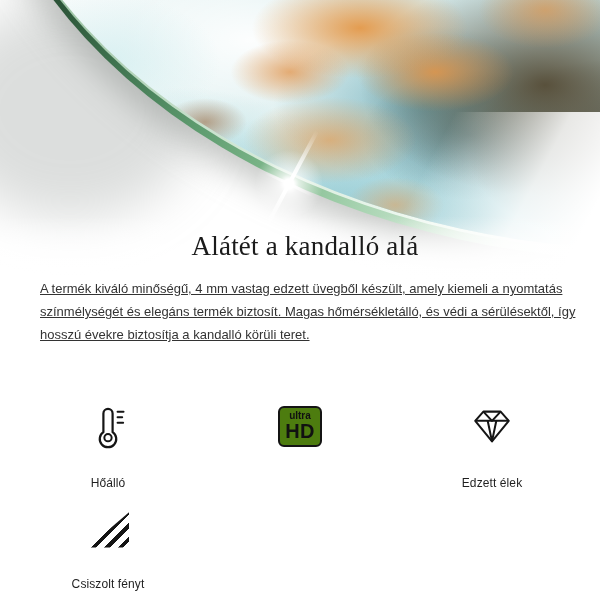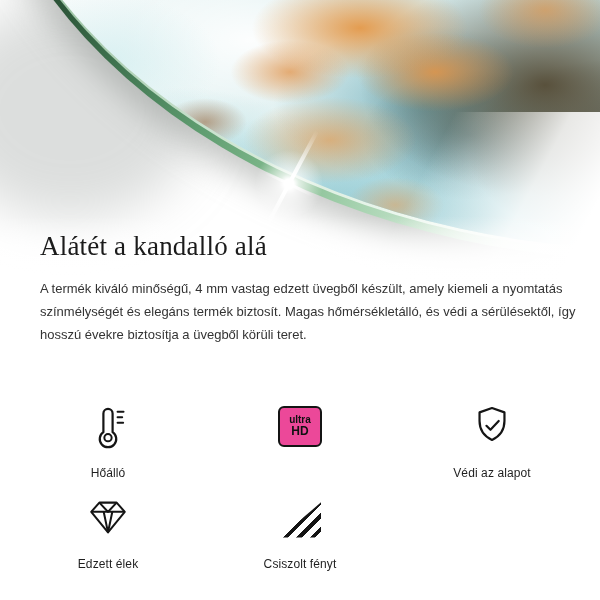--- a/index.html
+++ b/index.html
@@ -71,44 +71,44 @@
   }
   .sparkle::before{width:120px;height:4px;transform:translate(-50%,-50%) rotate(-62deg);}
   .sparkle::after{width:54px;height:3px;transform:translate(-50%,-50%) rotate(26deg);opacity:.8;}
 
   
   .content{position:absolute;left:40px;right:30px;top:230px;z-index:5;}
   h1{
     margin:0;font-family:"Liberation Serif", serif;font-weight:400;
     font-size:27px;line-height:33px;color:#1b1b1b;letter-spacing:0.2px;
   }
-  h1 .line{display:block;}
+  h1 .line{display:block;text-align:center;}
   .desc{margin:14px 0 0 0;font-size:13px;line-height:23px;color:#333333;}
-  .desc span{display:block;white-space:nowrap;}
+  .desc span{display:block;white-space:nowrap;text-decoration:underline;}
 
   
   .features{
     position:absolute;left:12px;right:12px;top:402px;z-index:5;
     display:grid;grid-template-columns:1fr 1fr 1fr;row-gap:13px;
   }
   .feature{display:flex;flex-direction:column;align-items:center;}
   .icon-wrap{height:48px;display:flex;align-items:center;justify-content:center;color:#151515;}
-  .feature-label{margin-top:16px;font-size:12px;color:#1f1f1f;letter-spacing:0.1px;}
+  .feature-label{margin-top:26px;font-size:12px;color:#1f1f1f;letter-spacing:0.1px;}
 
   svg.ic{width:46px;height:46px;display:block;}
   svg.ic .st{fill:none;stroke:#151515;stroke-width:2.3;stroke-linejoin:round;}
   svg.ic .rd{stroke-linecap:round;}
 
   .uhd-box{
     width:40px;height:37px;border:2.6px solid #141414;border-radius:6px;
     display:flex;flex-direction:column;align-items:center;justify-content:center;
-    color:#111111;background:#ec4899;
+    color:#111111;background:#4d7c0f;
   }
   .uhd-top{font-size:10px;font-weight:700;line-height:1.05;}
-  .uhd-bottom{font-size:12px;font-weight:800;line-height:1;letter-spacing:0.2px;}
+  .uhd-bottom{font-size:20px;font-weight:800;line-height:1;letter-spacing:0.2px;}
 
   .stripes{
     width:42px;height:37px;margin-top:4px;
     clip-path:polygon(2% 100%, 100% 5%, 100% 100%);
     background:repeating-linear-gradient(135deg,#141414 0 4px, rgba(0,0,0,0) 4px 9.5px);
   }
 </style>
 </head>
 <body>
 
@@ -123,21 +123,21 @@
   <div class="sparkle"></div>
 </div>
 
 <div class="content">
   <h1>
     <span class="line">Alátét a kandalló alá</span>
   </h1>
   <p class="desc">
     <span>A termék kiváló minőségű, 4 mm vastag edzett üvegből készült, amely kiemeli a nyomtatás</span>
     <span>színmélységét és elegáns termék biztosít. Magas hőmérsékletálló, és védi a sérülésektől, így</span>
-    <span>hosszú évekre biztosítja a üvegből körüli teret.</span>
+    <span>hosszú évekre biztosítja a kandalló körüli teret.</span>
   </p>
 </div>
 
 <div class="features">
 
   <div class="feature">
     <span class="icon-wrap">
       <svg class="ic" viewBox="0 0 48 48" aria-hidden="true">
         <path class="st" d="M19.2 30.4 V11 a4.8 4.8 0 0 1 9.6 0 v19.4 a8.6 8.6 0 1 1 -9.6 0 Z"></path>
         <circle class="st" cx="24" cy="36.2" r="3.8" style="stroke-width:2.1"></circle>
@@ -149,29 +149,20 @@
 
   <div class="feature">
     <span class="icon-wrap">
       <span class="uhd-box">
         <span class="uhd-top">ultra</span>
         <span class="uhd-bottom">HD</span>
       </span>
     </span>
   </div>
 
-  <div class="feature">
-    <span class="icon-wrap">
-      <svg class="ic" viewBox="0 0 48 48" aria-hidden="true">
-        <path class="st" d="M24 5.2 L37 9.8 v9 c0 9.7 -5.7 16.3 -13 19.8 c-7.3 -3.5 -13 -10.1 -13 -19.8 v-9 Z"></path>
-        <path class="st rd" d="M18.2 23.8 l4.2 4.2 L31 18.8"></path>
-      </svg>
-    </span>
-    <span class="feature-label">Védi az alapot</span>
-  </div>
 
   <div class="feature">
     <span class="icon-wrap">
       <svg class="ic" viewBox="0 0 48 48" aria-hidden="true">
         <path class="st" style="stroke-width:2.1" d="M15 9 h18 l8.5 9.6 L24 40 L6.5 18.6 Z"></path>
         <path class="st" style="stroke-width:2.1" d="M6.5 18.6 H41.5"></path>
         <path class="st" style="stroke-width:2.1" d="M15 9 L24 18.6 L33 9"></path>
         <path class="st" style="stroke-width:2.1" d="M19.5 18.6 L24 40 L28.5 18.6"></path>
       </svg>
     </span>

